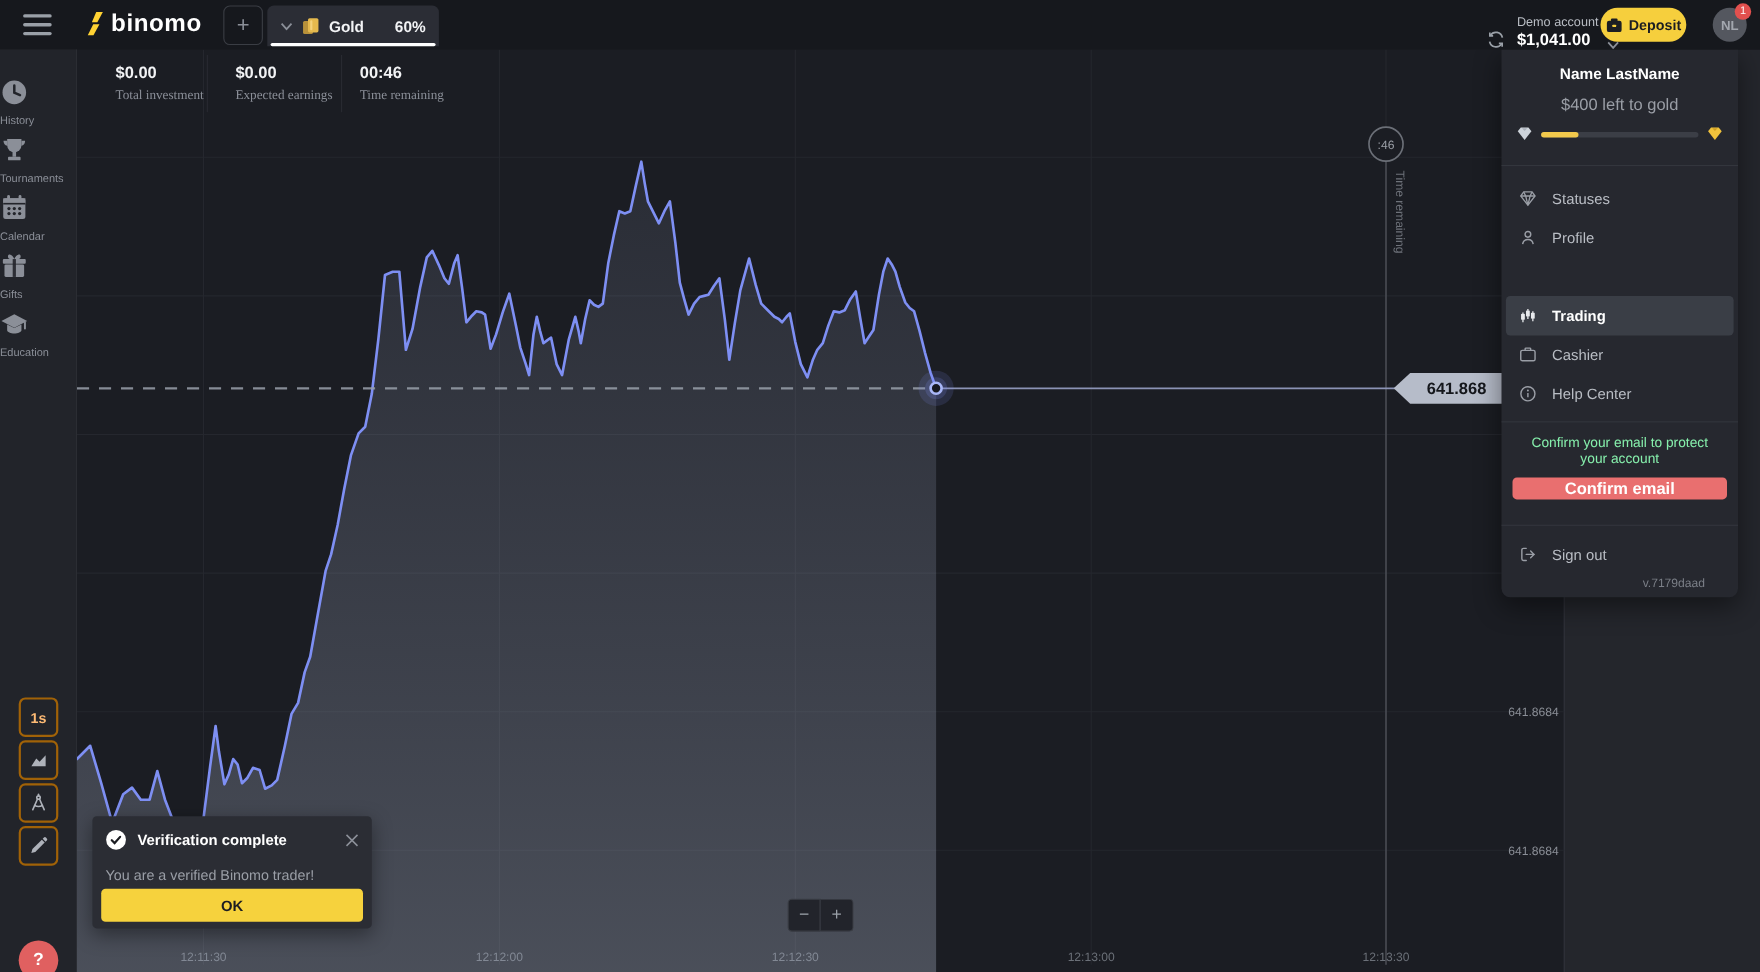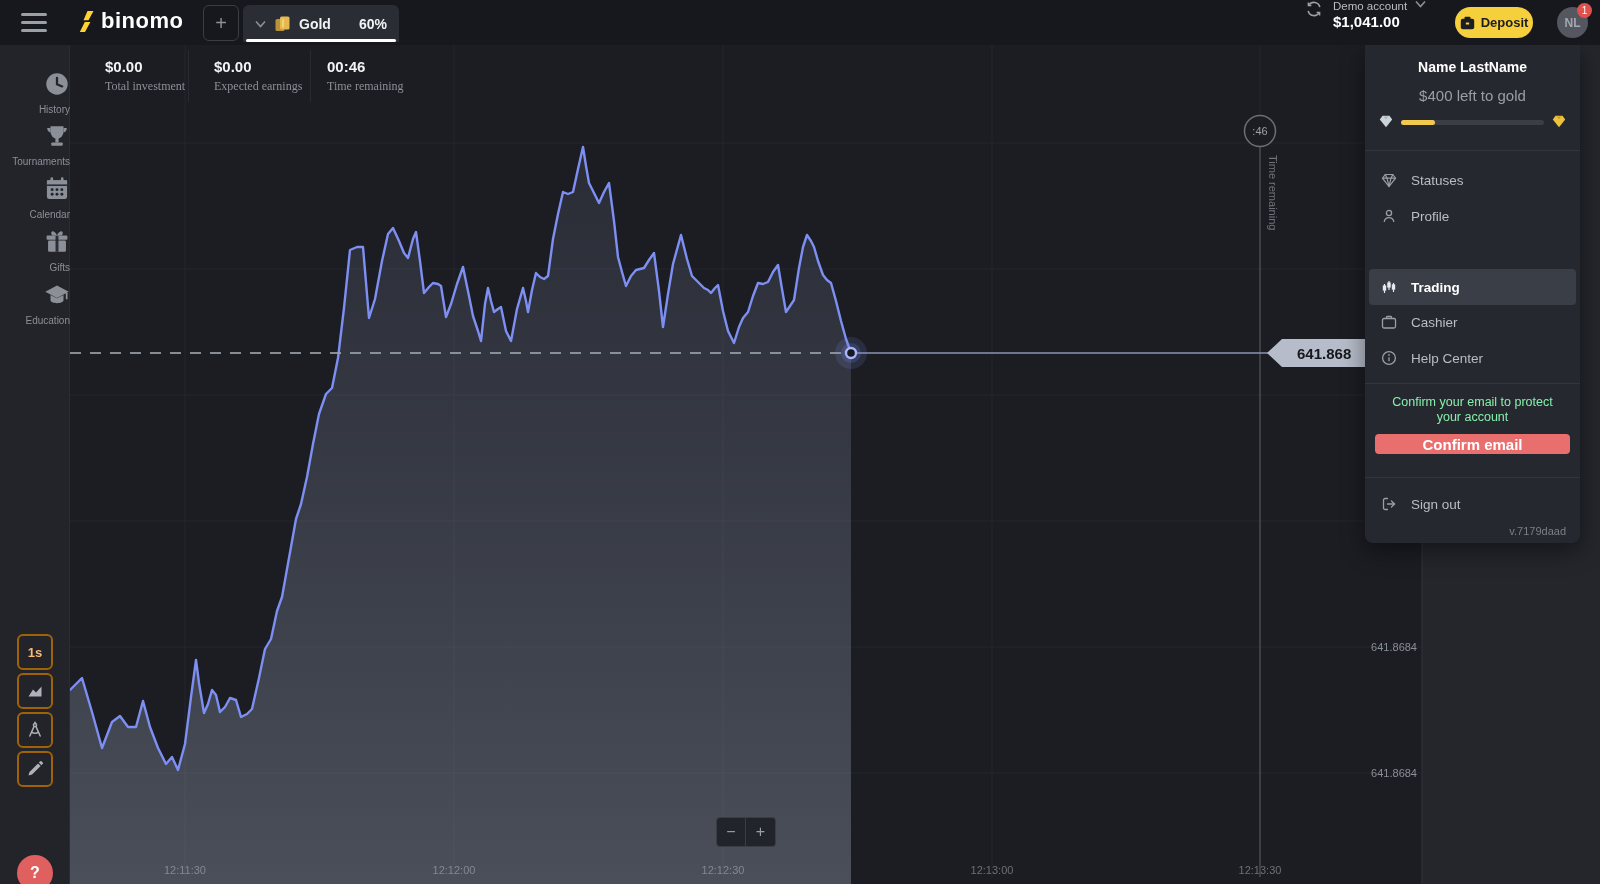--- a/index.html
+++ b/index.html
@@ -11,32 +11,32 @@
   .hamburger { position:absolute; left:21px; top:12px; width:26px; height:20px; cursor:pointer; }
   .hamburger span { position:absolute; left:0; width:26px; height:3px; border-radius:2px; background:#9aa0a8; }
   .hamburger span:nth-child(1){top:1px} .hamburger span:nth-child(2){top:9px} .hamburger span:nth-child(3){top:17px}
   .logo { position:absolute; left:78px; top:8px; display:flex; align-items:center; gap:6px; }
   .logo-text { color:#fff; font-size:22px; font-weight:bold; letter-spacing:.5px; }
   .add-tab { position:absolute; left:203px; top:5px; width:36px; height:36px; border:1px solid #3a3d44; border-radius:6px; color:#8b8f98; font-size:20px; display:flex; align-items:center; justify-content:center; }
   .asset-tab { position:absolute; left:243px; top:5px; width:156px; height:37px; background:#2b2d35; border-radius:6px 6px 0 0; display:flex; align-items:center; padding:16px 12px; gap:8px; }
   .asset-tab .underline { position:absolute; left:3px; right:3px; bottom:0; height:3px; background:#fff; border-radius:2px; }
   .asset-name { color:#f2f3f5; font-size:14px; font-weight:bold; }
   .asset-payout { margin-left:auto; color:#f2f3f5; font-size:14px; font-weight:bold;text-align:center; }
-  .acct { position:absolute; left:1305px; top:0; height:45px; display:flex; align-items:flex-start; }
+  .acct { position:absolute; left:1351px; top:0; height:45px; display:flex; align-items:flex-end; }
   .acct-col { margin-left:10px; }
   .acct-label { color:#b9bdc4; font-size:11.5px; }
   .acct-balance { color:#fff; font-size:15px; font-weight:bold; margin-top:1px; }
   .acct-chevron { margin-left:8px; }
   .deposit-btn { position:absolute; left:1455px; top:7px; width:78px; height:31px; background:#f6cf3d; border:none; border-radius:16px; display:flex; align-items:center; justify-content:center; gap:6px; color:#1b1d22; font-size:13px; font-weight:bold; cursor:pointer; font-family:"Liberation Sans",sans-serif; }
   .avatar { position:absolute; left:1557px; top:7px; width:31px; height:31px; border-radius:50%; background:#54575f; color:#a3a7af; font-size:12px; font-weight:bold; display:flex; align-items:center; justify-content:center; }
   .avatar-badge { position:absolute; left:1577px; top:3px; width:15px; height:15px; border-radius:50%; background:#e2504e; color:#fff; font-size:10px; display:flex; align-items:center; justify-content:center; z-index:41; }
 
   
   .sidebar { position:absolute; left:0; top:45px; width:70px; height:839px; background:#22242a; border-right:1px solid #2b2d33; z-index:40; }
-  .nav-item { position:absolute; left:0; width:70px; text-align:right; cursor:pointer; }
+  .nav-item { position:absolute; left:0; width:70px; text-align:left; cursor:pointer; }
   .nav-item .lbl { display:block; color:#8b8f98; font-size:10px; margin-top:3px; }
   .tool-btn { position:absolute; left:17px; width:36px; height:36px; border:2px solid #a16207; border-radius:6px; background:transparent; display:flex; align-items:center; justify-content:center; color:#fdba74; font-size:13px; font-weight:bold; cursor:pointer; font-family:"Liberation Sans",sans-serif; }
   .help-btn { position:absolute; left:17px; top:810px; width:36px; height:36px; border-radius:50%; background:#e06060; border:none; color:#fff; font-size:16px; font-weight:bold; cursor:pointer; font-family:"Liberation Sans",sans-serif; }
 
   
   .stats { position:absolute; top:58px; z-index:10; }
   .stat-value { color:#f2f3f5; font-size:15px; font-weight:bold; }
   .stat-label { color:#8b8f98; font-size:12px; margin-top:4px;font-family:Liberation Serif, serif; }
   .stat-div { position:absolute; top:50px; width:1px; height:52px; background:#282a31; z-index:9; }
 
@@ -56,21 +56,21 @@
   .prog-row { position:absolute; top:70px; left:14px; right:14px; height:14px; }
   .prog-track { position:absolute; left:22px; right:22px; top:5px; height:5px; border-radius:3px; background:#3b3e46; }
   .prog-fill { position:absolute; left:0; top:0; height:5px; width:24%; border-radius:3px; background:#f2c94c; }
   .pdiv { position:absolute; left:0; right:0; height:1px; background:#33363d; }
   .menu-row { position:absolute; left:4px; right:4px; height:36px; display:flex; align-items:center; padding:0 12px; gap:14px; color:#b9bdc4; font-size:13.5px; cursor:pointer; border-radius:4px; }
   .menu-row.active { background:#3a3e46; color:#fff; font-weight:bold; }
   .menu-row .badge-right { margin-left:auto; }
   .email-note { position:absolute; top:350px; left:14px; right:14px; text-align:center; color:#86efac; font-size:12.5px; line-height:15px; }
   .confirm-btn { position:absolute; top:389px; left:10px; right:10px; height:20px; background:#e96f6f; border:none; border-radius:4px; color:#fff; font-size:15px; font-weight:bold; cursor:pointer; font-family:"Liberation Sans",sans-serif; }
   .signout-row { position:absolute; top:441px; left:4px; right:4px; height:36px; display:flex; align-items:center; padding:0 12px; gap:14px; color:#b9bdc4; font-size:13.5px; cursor:pointer; }
-  .version { position:absolute; right:14px; bottom:6px; color:#7b7f87; font-size:11px; }
+  .version { position:absolute; right:30px; bottom:6px; color:#7b7f87; font-size:11px; }
 
   
   .toast { position:absolute; left:84px; top:742px; width:254px; height:102px; background:#2b2d34; border-radius:4px; box-shadow:0 6px 18px rgba(0,0,0,.4); z-index:30; }
   .toast-title-row { position:absolute; top:12px; left:12px; right:12px; display:flex; align-items:center; gap:10px; }
   .toast-title { color:#fff; font-size:13.5px; font-weight:bold; }
   .toast-close { margin-left:auto; cursor:pointer; display:flex; }
   .toast-body { position:absolute; top:46px; left:12px; color:#9a9ea6; font-size:13px; }
   .toast-ok { position:absolute; top:66px; left:8px; right:8px; height:30px; background:#f6d23d; border:none; border-radius:4px; color:#1b1d22; font-size:13.5px; font-weight:bold; cursor:pointer; font-family:"Liberation Sans",sans-serif; }
 
   .icon { display:inline-flex; }
@@ -401,14 +401,32 @@
             <path d="M6.5 2.5H4A1.5 1.5 0 0 0 2.5 4v8A1.5 1.5 0 0 0 4 13.5h2.5"></path>
             <path d="M10.5 5l3 3-3 3"></path>
             <line x1="13.5" y1="8" x2="6.5" y2="8"></line>
           </svg>
       </span>
       <span>Sign out</span>
     </div>
     <div class="version">v.7179daad</div>
   </div>
 
+  <div class="toast">
+    <div class="toast-title-row">
+      <span class="icon">
+        <svg width="19" height="19" viewBox="0 0 19 19">
+            <circle cx="9.5" cy="9.5" r="9" fill="#fff"></circle>
+            <path d="M5.6 9.8l2.6 2.6 5-5.6" fill="none" stroke="#1b1d22" stroke-width="2" stroke-linecap="round"></path>
+          </svg>
+      </span>
+      <span class="toast-title">Verification complete</span>
+      <span class="toast-close">
+        <svg width="12" height="12" viewBox="0 0 12 12">
+            <path d="M1 1l10 10M11 1L1 11" stroke="#8b8f98" stroke-width="1.4"></path>
+          </svg>
+      </span>
+    </div>
+    <div class="toast-body">You are a verified Binomo trader!</div>
+    <button class="toast-ok">OK</button>
+  </div>
 
 </div>
 
 </body></html>

